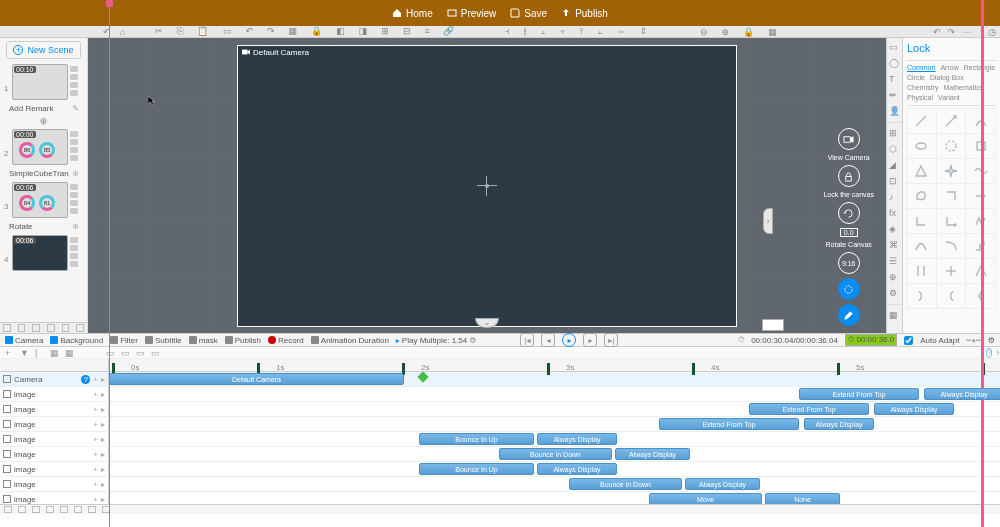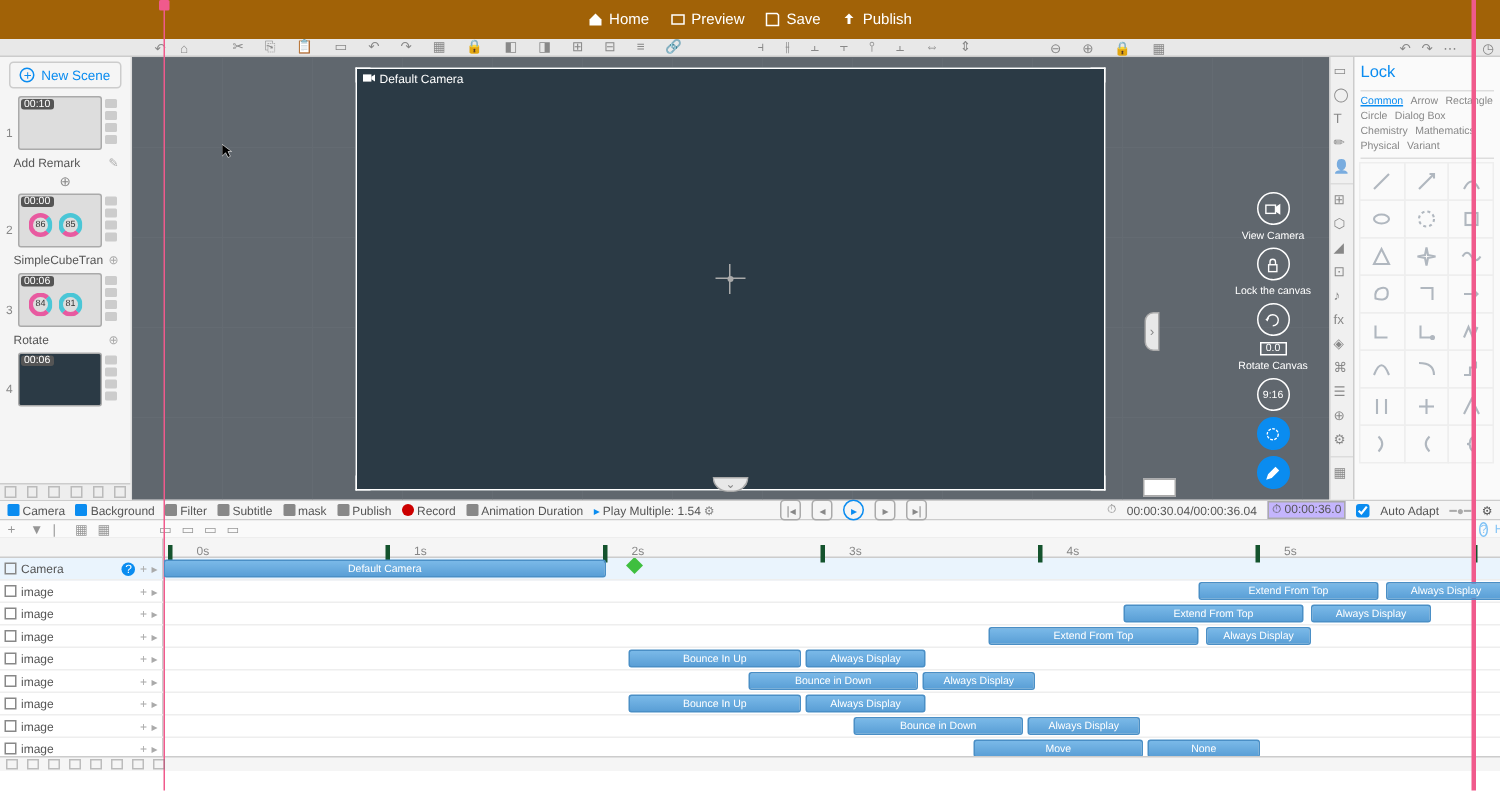--- a/index.html
+++ b/index.html
@@ -544,21 +544,21 @@
     </div>
   <div style="width:30px"></div>
   <div class="navbtn">|◂</div>
   <div class="navbtn">◂</div>
   <div class="play">▸</div>
   <div class="navbtn">▸</div>
   <div class="navbtn">▸|</div>
   <div class="spacer"></div>
   <span style="color:#888">⏱</span>
   <span>00:00:30.04/00:00:36.04</span>
-  <span style="border:1px solid #aaa;padding:0 2px;background:#c4b5fd">⏱ <span>00:00:36.0</span></span>
+  <span style="border:1px solid #aaa;padding:0 2px;background:#84cc16">⏱ <span>00:00:36.0</span></span>
   <input type="checkbox" checked="" style="">
   <span>Auto Adapt</span>
   <span style="color:#aaa">━●━</span>
   <span>⚙</span>
 </div>
 
 <div class="tl-toolbar">
   <div>+</div>
   <div>▼</div>
   <div>|</div>

